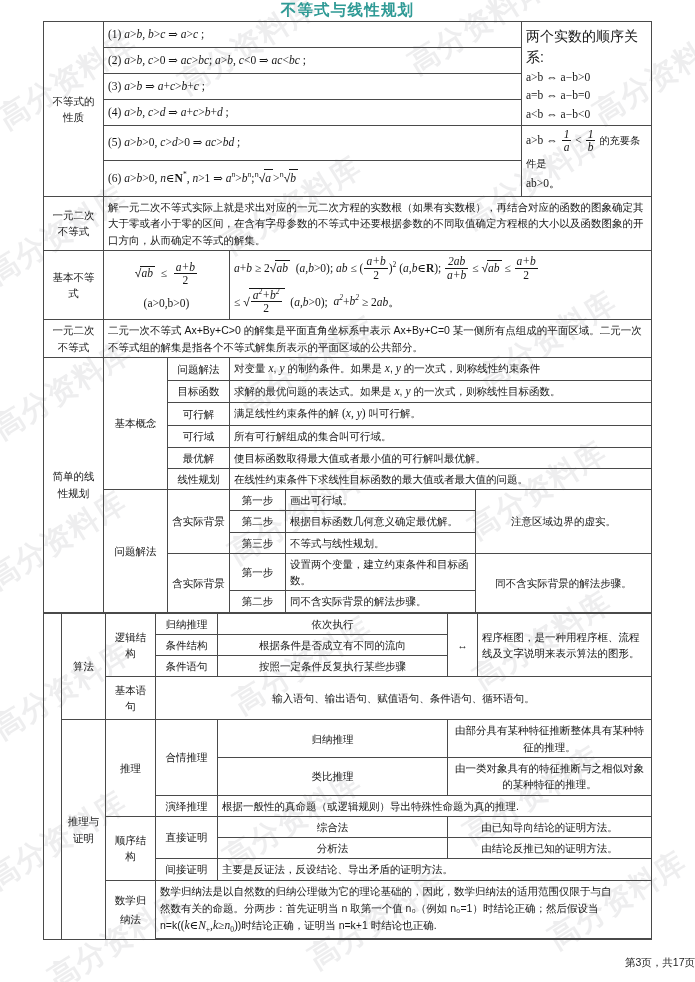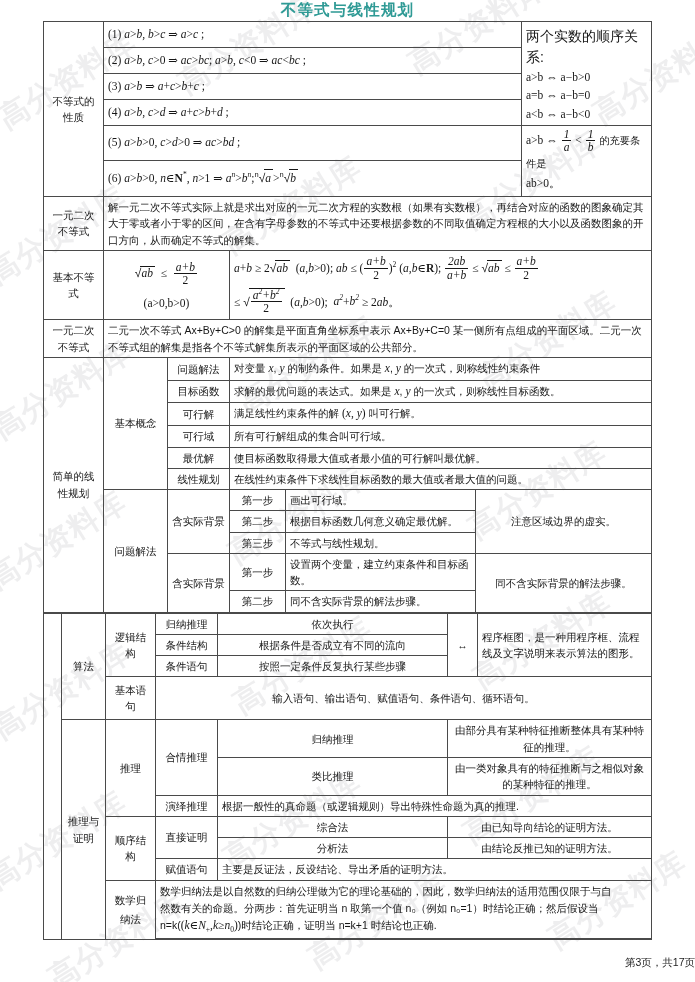--- a/index.html
+++ b/index.html
@@ -368,21 +368,21 @@
         <td class="label" rowspan="3">顺序结构</td>
         <td class="label" rowspan="2">直接证明</td>
         <td class="ctr">综合法</td>
         <td class="ctr" colspan="2">由已知导向结论的证明方法。</td>
       </tr>
       <tr>
         <td class="ctr">分析法</td>
         <td class="ctr" colspan="2">由结论反推已知的证明方法。</td>
       </tr>
       <tr>
-        <td class="ctr">赋值语句</td>
+        <td class="ctr">间接证明</td>
         <td class="lft" colspan="3">主要是反证法，反设结论、导出矛盾的证明方法。</td>
       </tr>
 
       <tr>
         <td class="label" rowspan="4">
           <div style="line-height:1.75">数学归纳法</div>
         </td>
         <td class="lft" colspan="4" style="border-bottom:none;padding-bottom:0">数学归纳法是以自然数的归纳公理做为它的理论基础的，因此，数学归纳法的适用范围仅限于与自</td>
       </tr>
       <tr>

